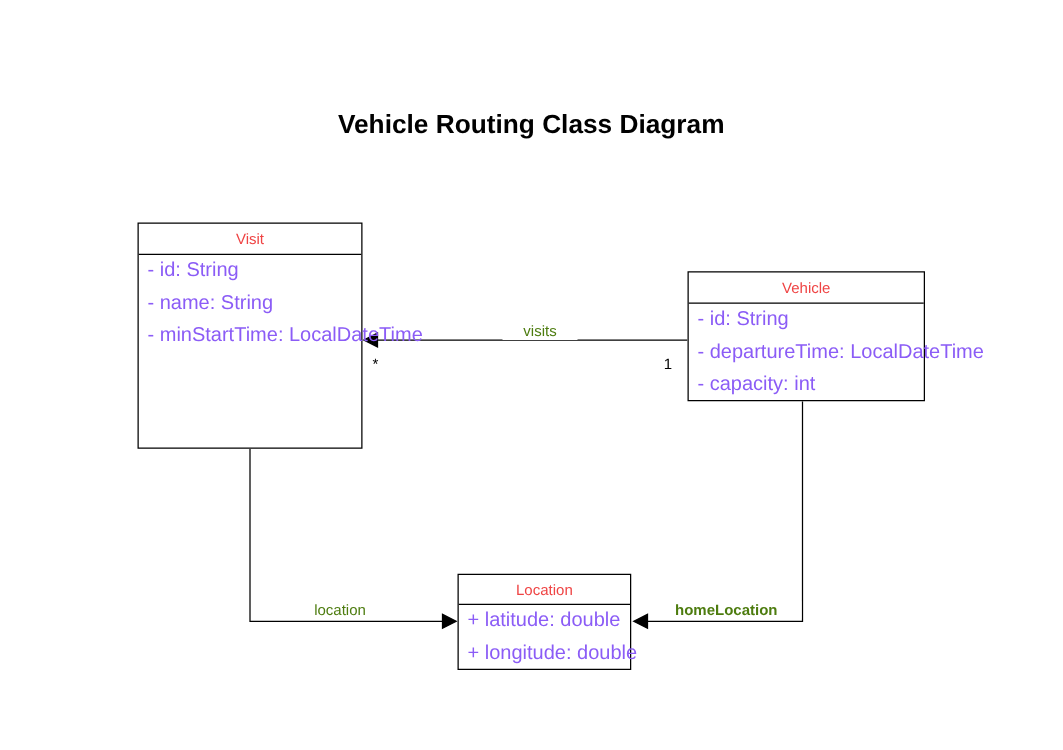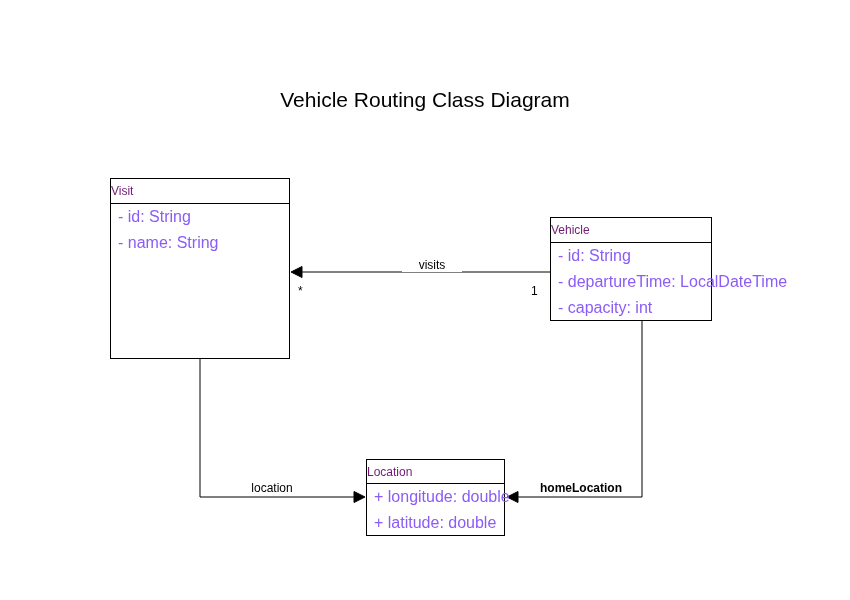--- a/index.html
+++ b/index.html
@@ -12,21 +12,21 @@
     font-family: "Liberation Sans", sans-serif;
     overflow: hidden;
   }
   .title {
     position: absolute;
     left: 0;
     top: 88px;
     width: 850px;
     text-align: center;
     font-size: 21px;
-    font-weight: normal;
+    font-weight: bold;
     color: #000000;
   }
   .edges {
     position: absolute;
     left: 0;
     top: 0;
   }
   .edges line, .edges polyline {
     stroke: #000000;
     stroke-width: 1;
@@ -37,36 +37,36 @@
     stroke: #000000;
   }
   .uml-class {
     position: absolute;
     border: 1px solid #000000;
     background: #ffffff;
     color: #000000;
   }
   .uml-class-header {
     border-bottom: 1px solid #000000;
-    text-align: left;
+    text-align: center;
     font-size: 12px;
-    color: #701a75;
+    color: #ef4444;
   }
   .uml-field {
     height: 26px;
     line-height: 26px;
     padding-left: 7px;
     font-size: 16px;
     color: #8b5cf6;
     white-space: nowrap;
   }
   .edge-label {
     position: absolute;
     font-size: 12px;
-    color: #000000;
+    color: #4d7c0f;
     text-align: center;
     line-height: 14px;
     background: #ffffff;
   }
   .mult {
     position: absolute;
     font-size: 12px;
     color: #000000;
     line-height: 14px;
   }
@@ -91,37 +91,38 @@
       <polyline points="642,321 642,497 517,497"></polyline>
       <polygon points="507,497 518,491.5 518,502.5"></polygon>
     </g>
   </svg>
 
   <div class="uml-class" style="left:110px; top:178px; width:180px; height:181px;">
     <div class="uml-class-header" style="height:25px; line-height:25px;">Visit</div>
     <div>
       <div class="uml-field">- id: String</div>
       <div class="uml-field">- name: String</div>
+      <div class="uml-field">- minStartTime: LocalDateTime</div>
     </div>
   </div>
 
-  <div class="uml-class" style="left:550px; top:217px; width:162px; height:104px;">
+  <div class="uml-class" style="left:550px; top:217px; width:190px; height:104px;">
     <div class="uml-class-header" style="height:25px; line-height:25px;">Vehicle</div>
     <div>
       <div class="uml-field">- id: String</div>
       <div class="uml-field">- departureTime: LocalDateTime</div>
       <div class="uml-field">- capacity: int</div>
     </div>
   </div>
 
   <div class="uml-class" style="left:366px; top:459px; width:139px; height:77px;">
     <div class="uml-class-header" style="height:24px; line-height:24px;">Location</div>
     <div>
+      <div class="uml-field">+ latitude: double</div>
       <div class="uml-field">+ longitude: double</div>
-      <div class="uml-field">+ latitude: double</div>
     </div>
   </div>
 
   <span class="edge-label" style="left:402px; top:258px; width:60px;">visits</span>
   <span class="mult" style="left:298px; top:284px;">*</span>
   <span class="mult" style="left:531px; top:284px;">1</span>
   <span class="edge-label" style="left:232px; top:481px; width:80px;">location</span>
   <span class="edge-label" style="left:521px; top:481px; width:120px;font-weight:bold;">homeLocation</span>
 
 </div>

